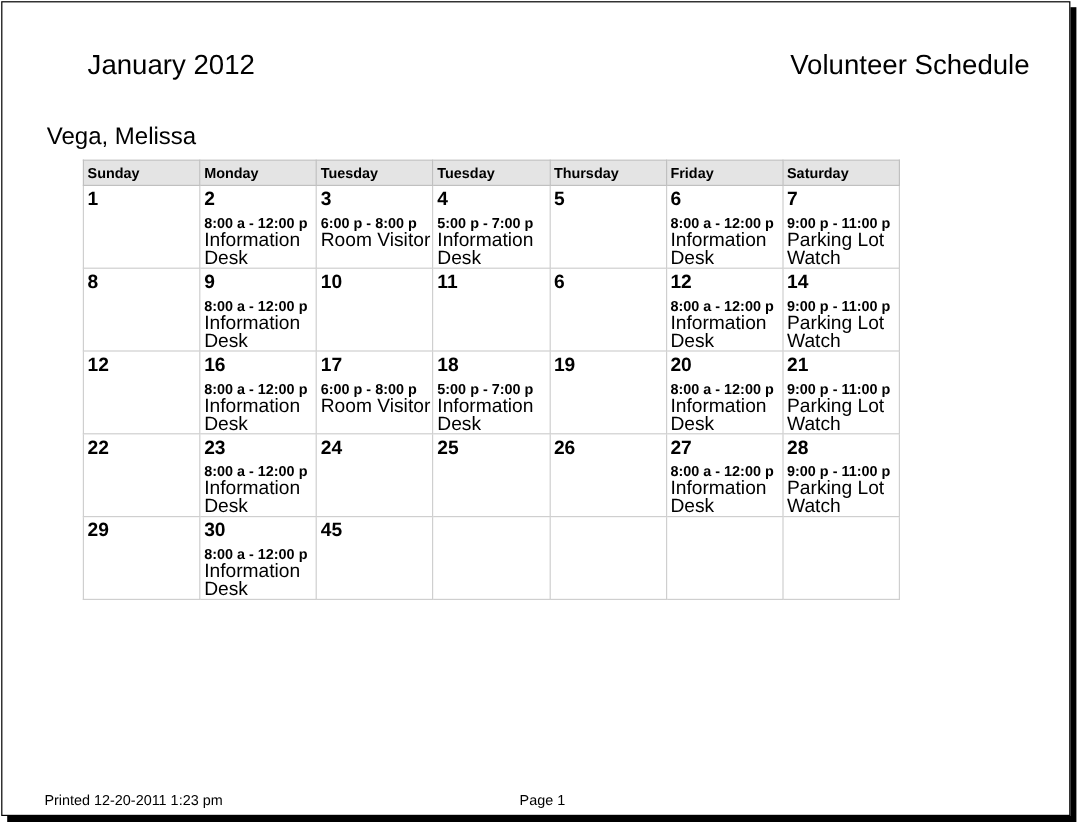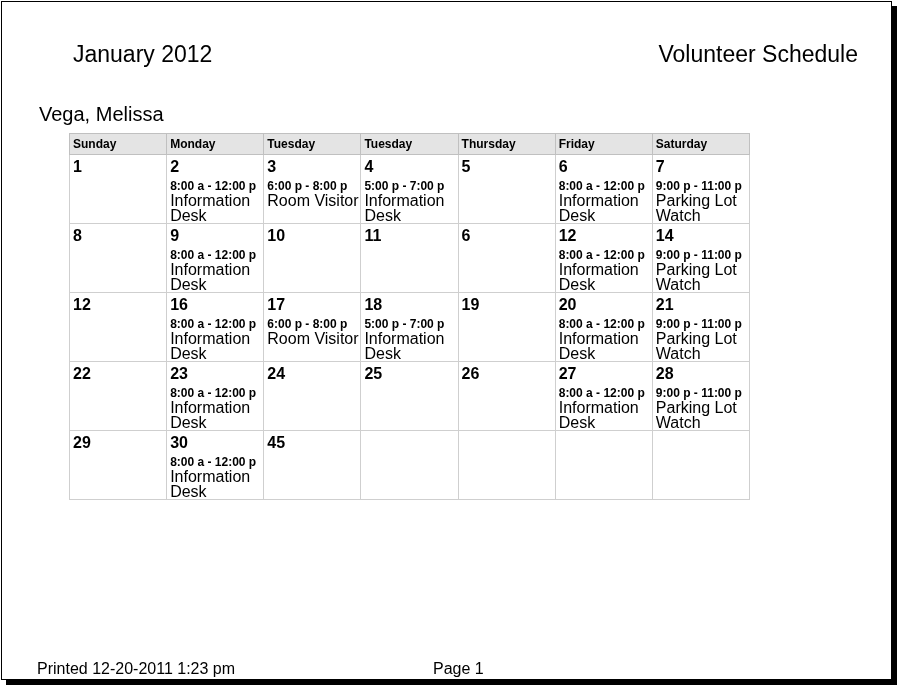--- a/index.html
+++ b/index.html
@@ -24,22 +24,22 @@
     background: #e4e4e4; font-size: 12px; font-weight: bold; text-align: left;
     padding: 0 0 0 3px; height: 20px; border: 1px solid #c0c0c0;
   }
   table.cal td {
     height: 58px; vertical-align: top; padding: 2px 0 0 3px;
     border: 1px solid #cfcfcf; box-sizing: border-box;
   }
   .day-num { font-size: 16px; font-weight: bold; line-height: 20px; height: 22px; }
   .shift-time { font-size: 12px; font-weight: bold; line-height: 14px; }
   .shift-role { font-size: 16px; line-height: 15px; }
-  .footer-printed { position: absolute; left: 35px; top: 658px; font-size: 16px; }
-  .footer-page { position: absolute; left: 431px; top: 658px; font-size: 16px; }
+  .footer-printed { position: absolute; left: 35px; top: 658px; font-size: 12px; }
+  .footer-page { position: absolute; left: 431px; top: 658px; font-size: 12px; }
 </style>
 </head>
 <body>
 
 <div class="page">
   <div class="month-title">January 2012</div>
   <div class="report-title">Volunteer Schedule</div>
   <div class="person-name">Vega, Melissa</div>
 
   <table class="cal">

